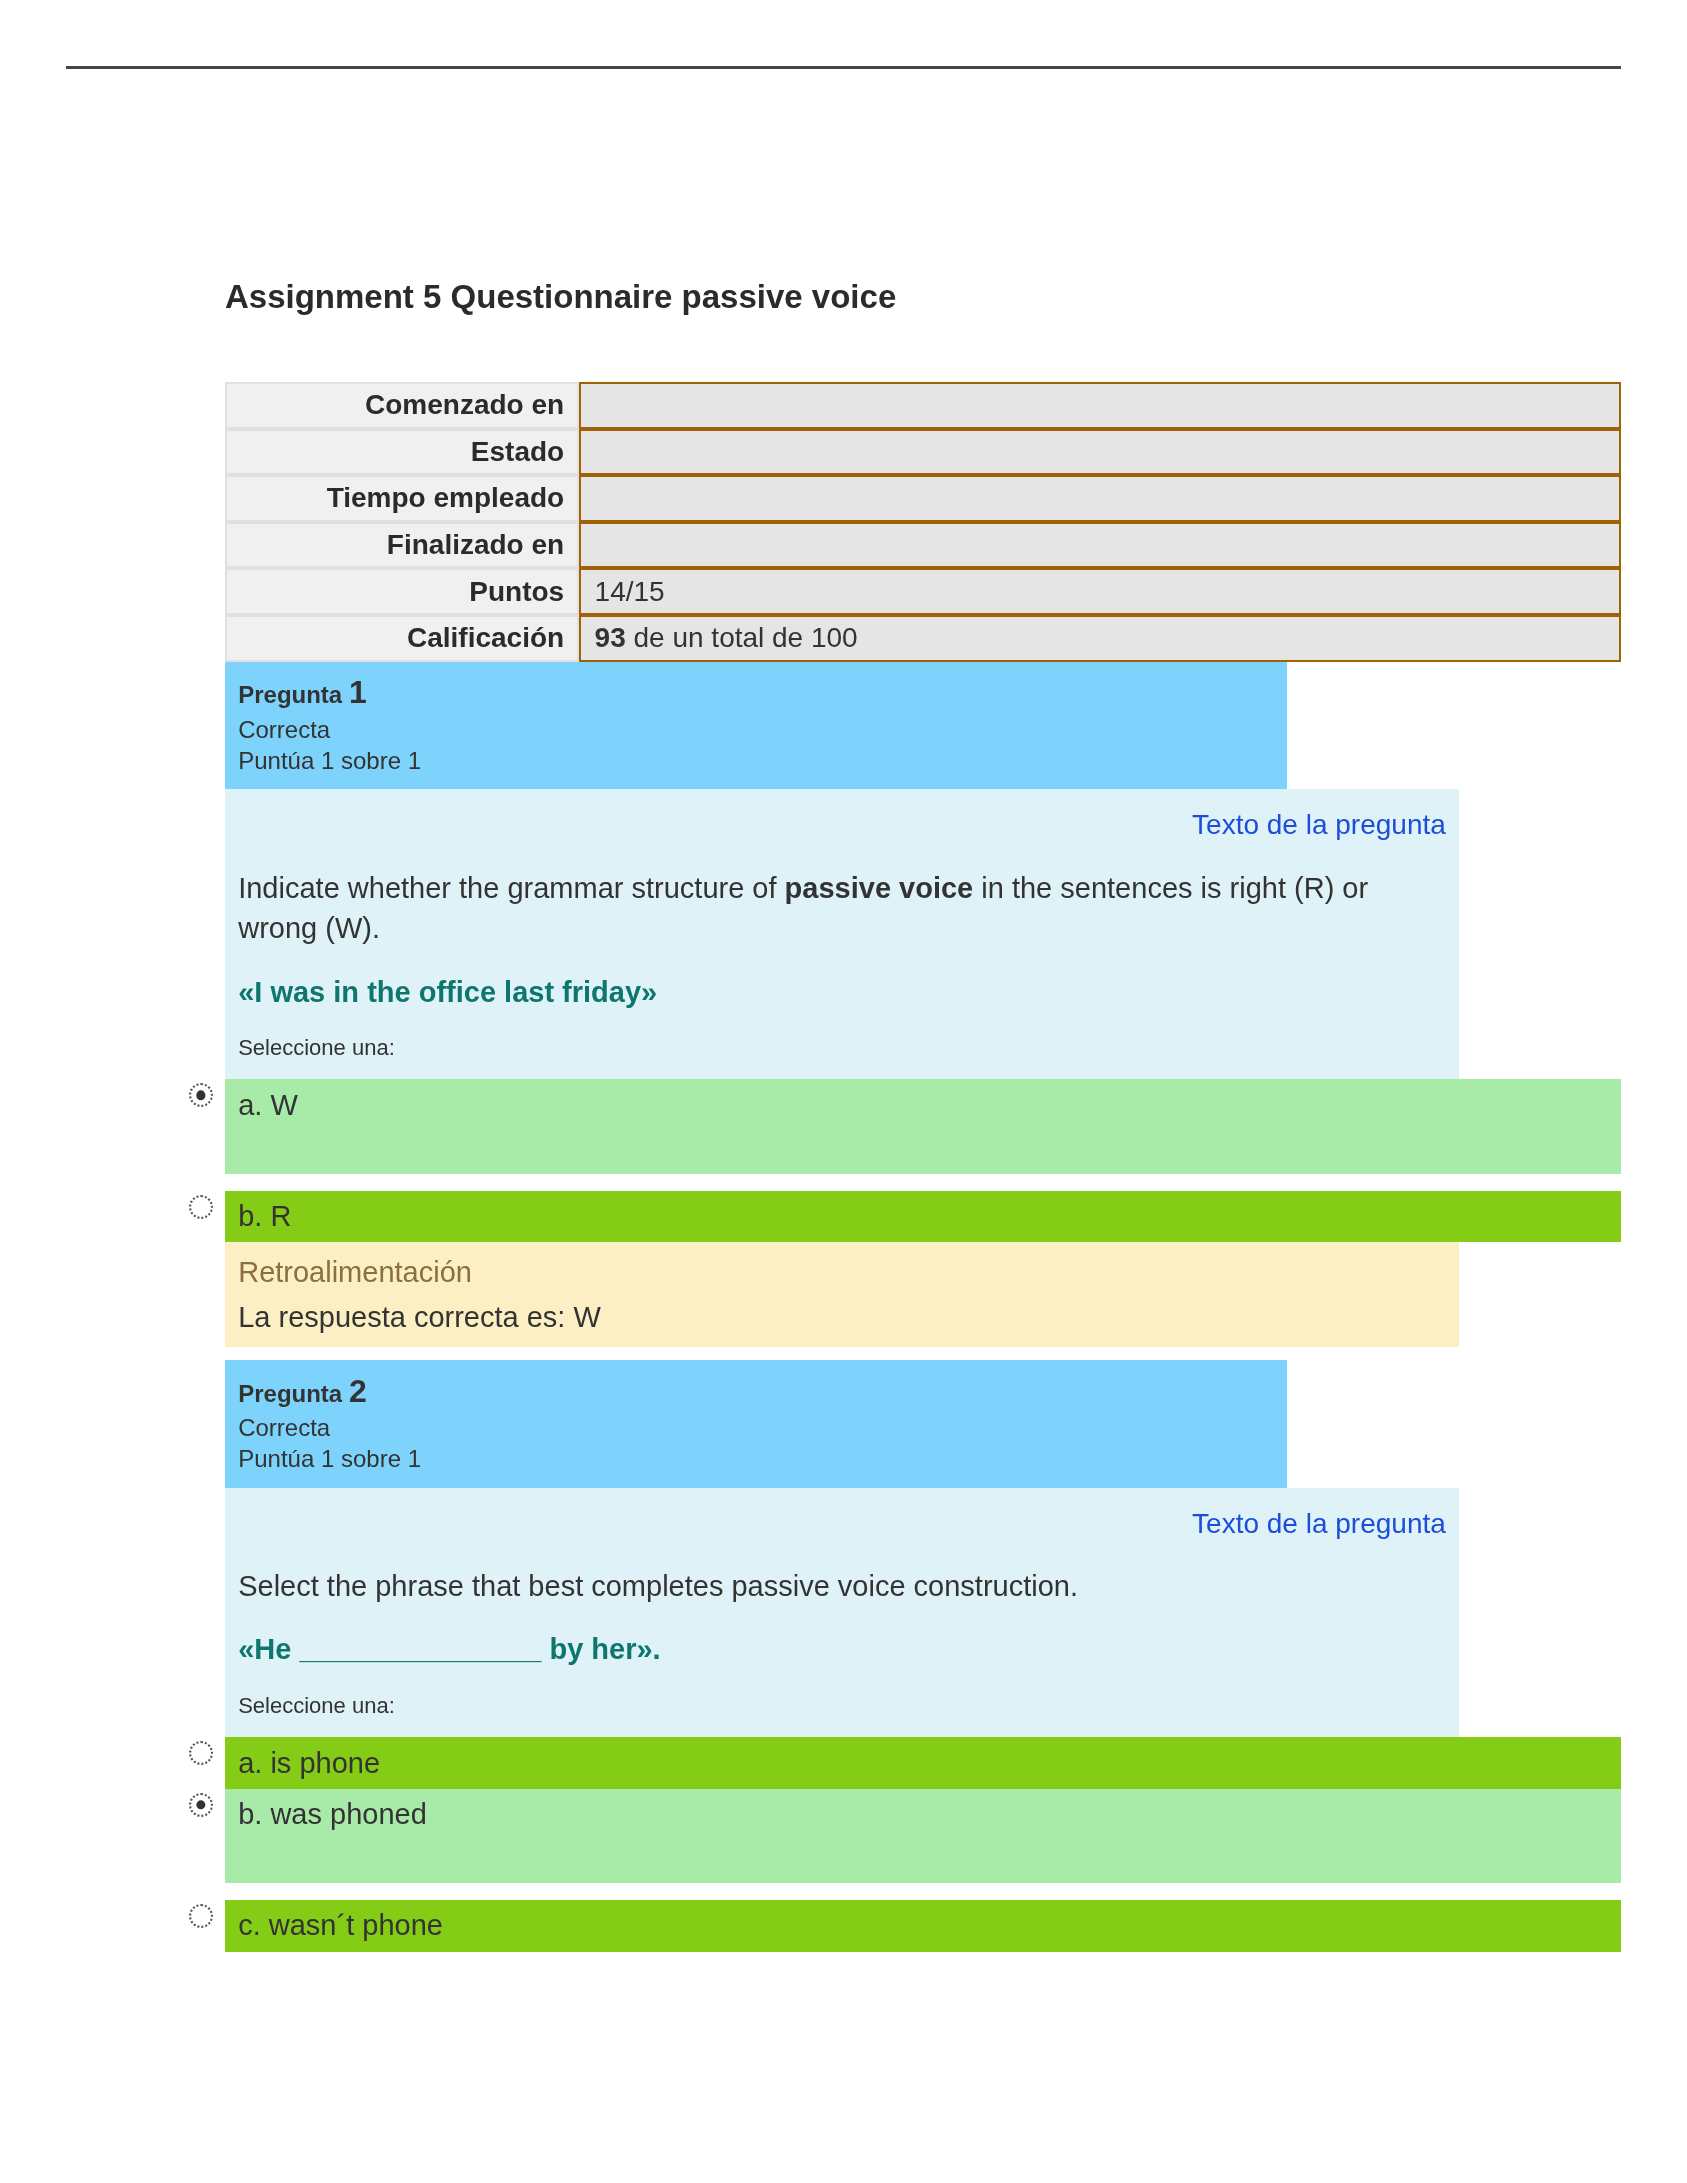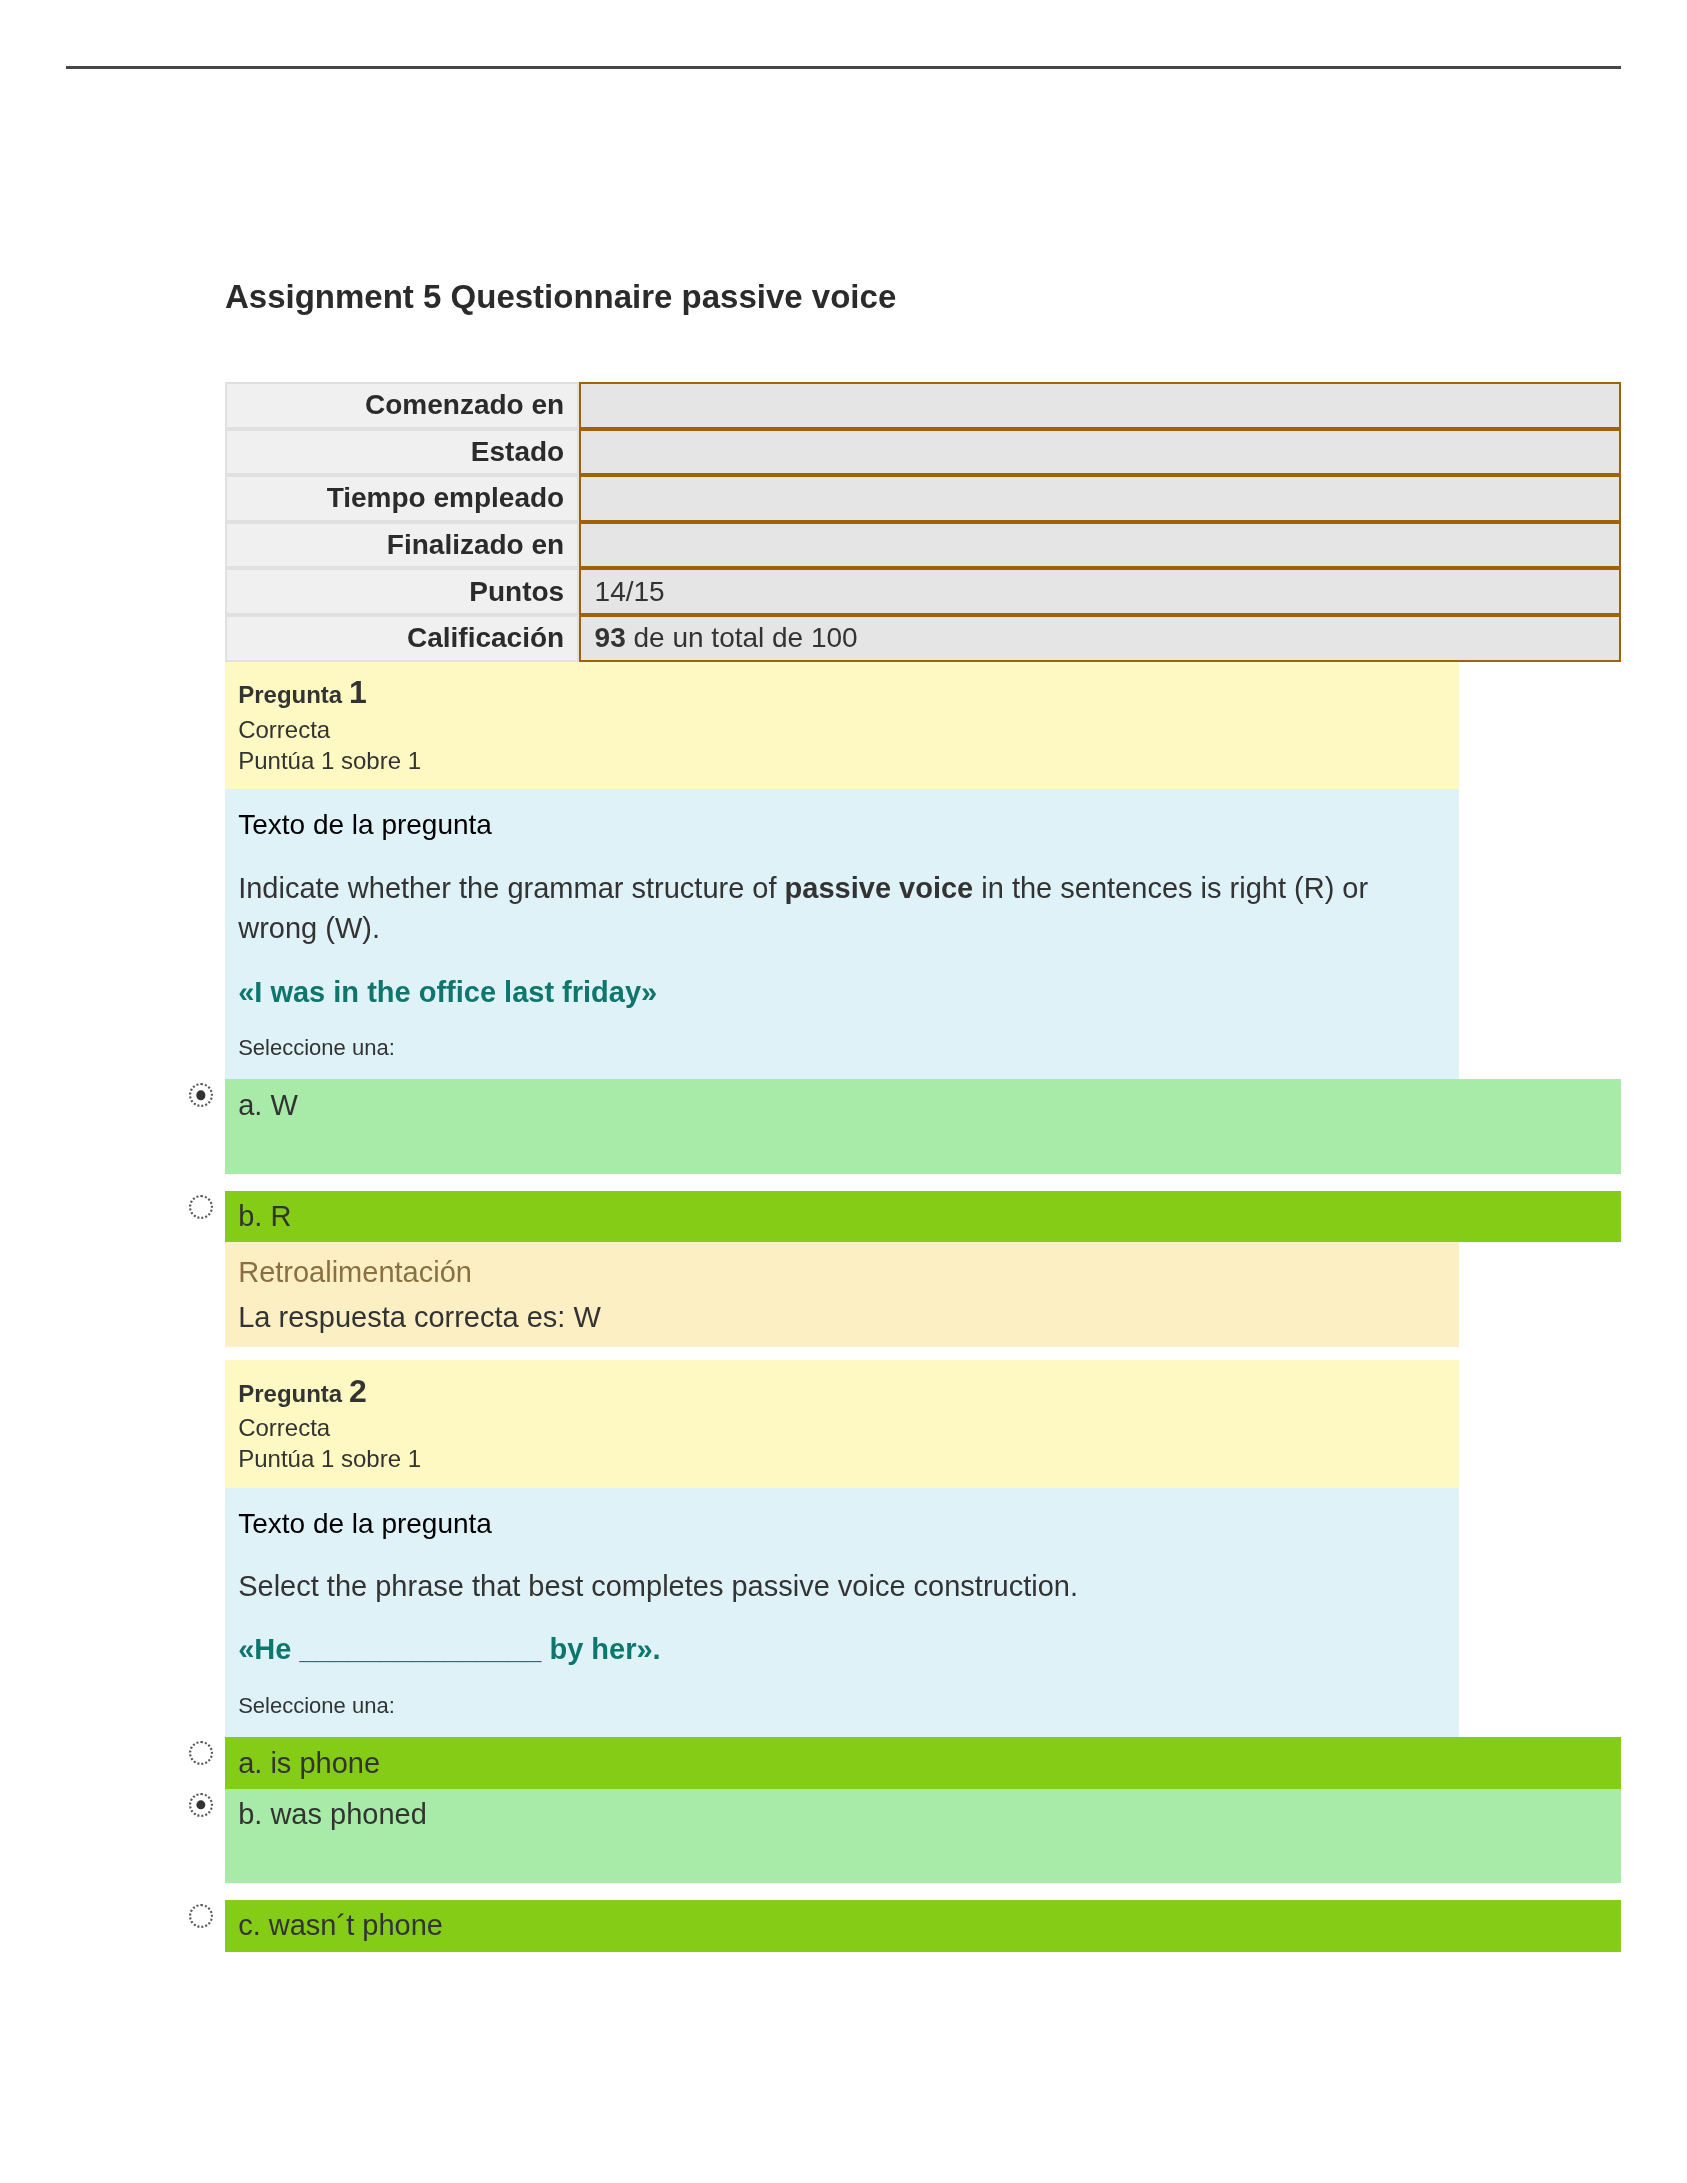--- a/index.html
+++ b/index.html
@@ -60,26 +60,26 @@
     border: 2px solid #a16207;
     color: #333;
   }
   .summary-table .grade-score {
     font-weight: bold;
   }
   .qbox {
     margin-top: 0;
   }
   .qheader {
-    background: #fef9c3;
+    background: #7dd3fc;
     padding: 10.6px 13.2px 13.2px 13.2px;
     font-size: 24px;
     color: #333;
     line-height: 1.3;
-    width: 1234px;
+    width: 1062px;
     box-sizing: border-box;
   }
   .qheader .qnum-label {
     font-weight: bold;
   }
   .qheader .qnum {
     font-weight: bold;
     font-size: 32px;
   }
   .qheader .small {
@@ -87,23 +87,24 @@
     font-size: 24px;
     color: #333;
   }
   .qbody {
     background: #def2f8;
     padding: 20px 13.2px 5.3px 13.2px;
     width: 1234px;
     box-sizing: border-box;
   }
   .qbody-heading {
-    color: #000000;
+    color: #1d4ed8;
     font-size: 28px;
     margin-bottom: 26.5px;
+    text-align: right;
   }
   .qprompt {
     font-size: 29px;
     color: #333;
     line-height: 1.4;
     margin-bottom: 26.5px;
   }
   .qprompt .bold { font-weight: bold; }
   .qsentence {
     font-size: 29px;

